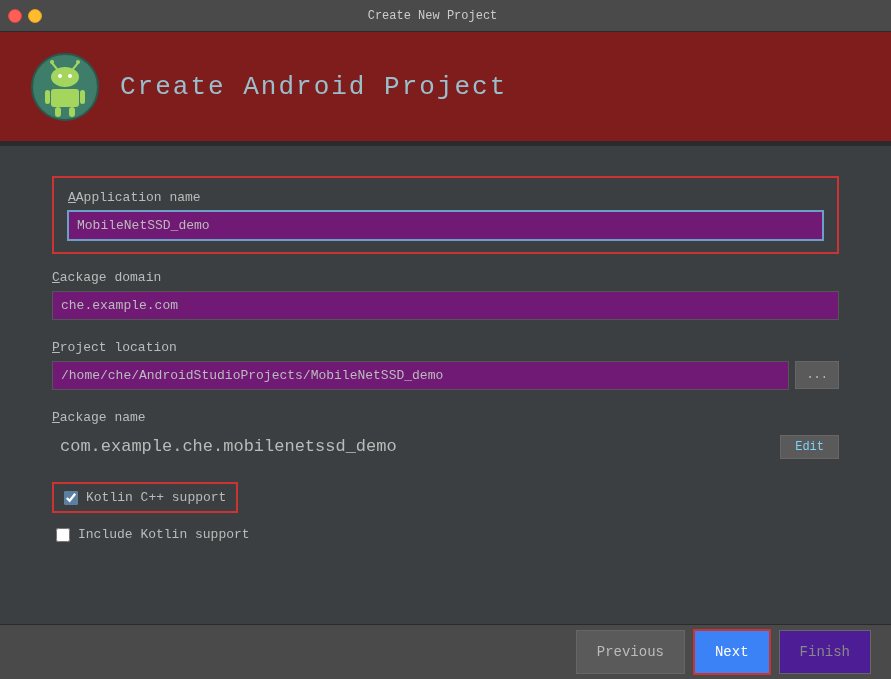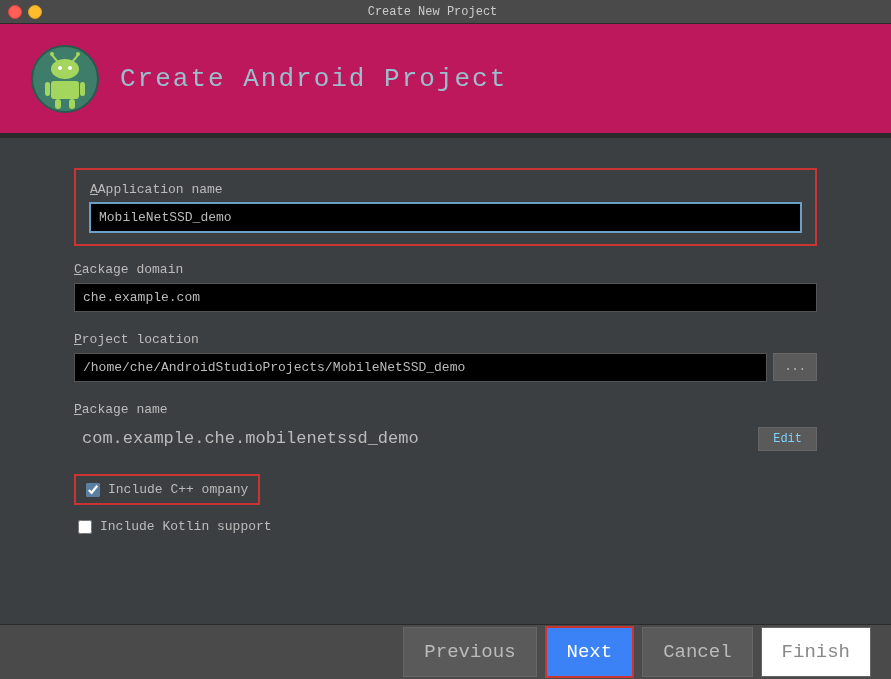--- a/index.html
+++ b/index.html
@@ -8,21 +8,21 @@
       background: #3c3f41;
       color: #bbbbbb;
       width: 891px;
       height: 679px;
       overflow: hidden;
     }
 
     
     .title-bar {
       background: #4a4a4a;
-      height: 24px;
+      height: 32px;
       display: flex;
       align-items: center;
       padding: 0 8px;
       border-bottom: 1px solid #2b2b2b;
     }
     .title-bar-buttons {
       display: flex;
       gap: 6px;
       align-items: center;
     }
@@ -38,21 +38,21 @@
     .title-bar-title {
       flex: 1;
       text-align: center;
       font-size: 12px;
       color: #cccccc;
       margin-left: -60px;
     }
 
     
     .header-banner {
-      background: #be185d;
+      background: #7f1d1d;
       height: 110px;
       display: flex;
       align-items: center;
       padding: 0 30px;
       border-bottom: 1px solid #2b2b2b;
     }
     .android-logo {
       width: 70px;
       height: 70px;
       margin-right: 20px;
@@ -60,40 +60,40 @@
     }
     .header-title {
       font-size: 26px;
       color: #9abfcc;
       font-family: 'Courier New', Courier, monospace;
       letter-spacing: 2px;
     }
 
     
     .main-content {
-      padding: 30px 74px;
+      padding: 30px 52px;
       background: #3c3f41;
     }
 
     
     .form-section {
       margin-bottom: 20px;
     }
     .field-label {
       font-size: 13px;
       color: #bbbbbb;
       margin-bottom: 6px;
       font-family: 'Courier New', Courier, monospace;
     }
     .field-label .underline {
       text-decoration: underline;
     }
     .text-input {
       width: 100%;
-      background: #000000;
+      background: #701a75;
       border: 1px solid #555555;
       color: #bbbbbb;
       font-family: 'Courier New', Courier, monospace;
       font-size: 13px;
       padding: 6px 8px;
       outline: none;
     }
     .text-input.focused {
       border: 1px solid #6b9fc6;
       box-shadow: 0 0 0 1px #6b9fc6;
@@ -187,35 +187,35 @@
       background: #4a4a4a;
       border-top: 1px solid #2b2b2b;
       display: flex;
       align-items: center;
       justify-content: flex-end;
       padding: 0 20px;
       gap: 8px;
     }
     .footer-btn {
       font-family: 'Courier New', Courier, monospace;
-      font-size: 19px;
+      font-size: 14px;
       padding: 13px 20px;
       cursor: pointer;
       border: 1px solid #666;
       background: #5a5a5a;
       color: #bbbbbb;
     }
     .footer-btn.primary {
       background: #3b82f6;
       border: 2px solid #cc3333;
       color: #ffffff;
     }
     .footer-btn.disabled {
       color: #888888;
-      background: #ffffff;
+      background: #4c1d95;
       cursor: default;
     }
 
     
     .header-divider {
       height: 4px;
       background: #2b2b2b;
     }
   </style>
 </head>
@@ -293,28 +293,27 @@
     </div>
     <div class="package-row">
       <div class="package-value">com.example.che.mobilenetssd_demo</div>
       <button class="edit-btn">Edit</button>
     </div>
   </div>
 
   <div class="checkbox-section">
     <div class="checkbox-row with-border">
       <input type="checkbox" id="cpp-support" checked="" style="">
-      <label class="checkbox-label" for="cpp-support">Include C++ ompany</label>
+      <label class="checkbox-label" for="cpp-support">Kotlin C++ support</label>
     </div>
     <div class="checkbox-row" style="margin-top:6px; padding-left:4px;">
       <input type="checkbox" id="kotlin-support" style="">
       <label class="checkbox-label" for="kotlin-support">Include Kotlin support</label>
     </div>
   </div>
 
 </div>
 
 <div class="footer">
   <button class="footer-btn">Previous</button>
   <button class="footer-btn primary">Next</button>
-  <button class="footer-btn">Cancel</button>
   <button class="footer-btn disabled">Finish</button>
 </div>
 
 </body></html>

